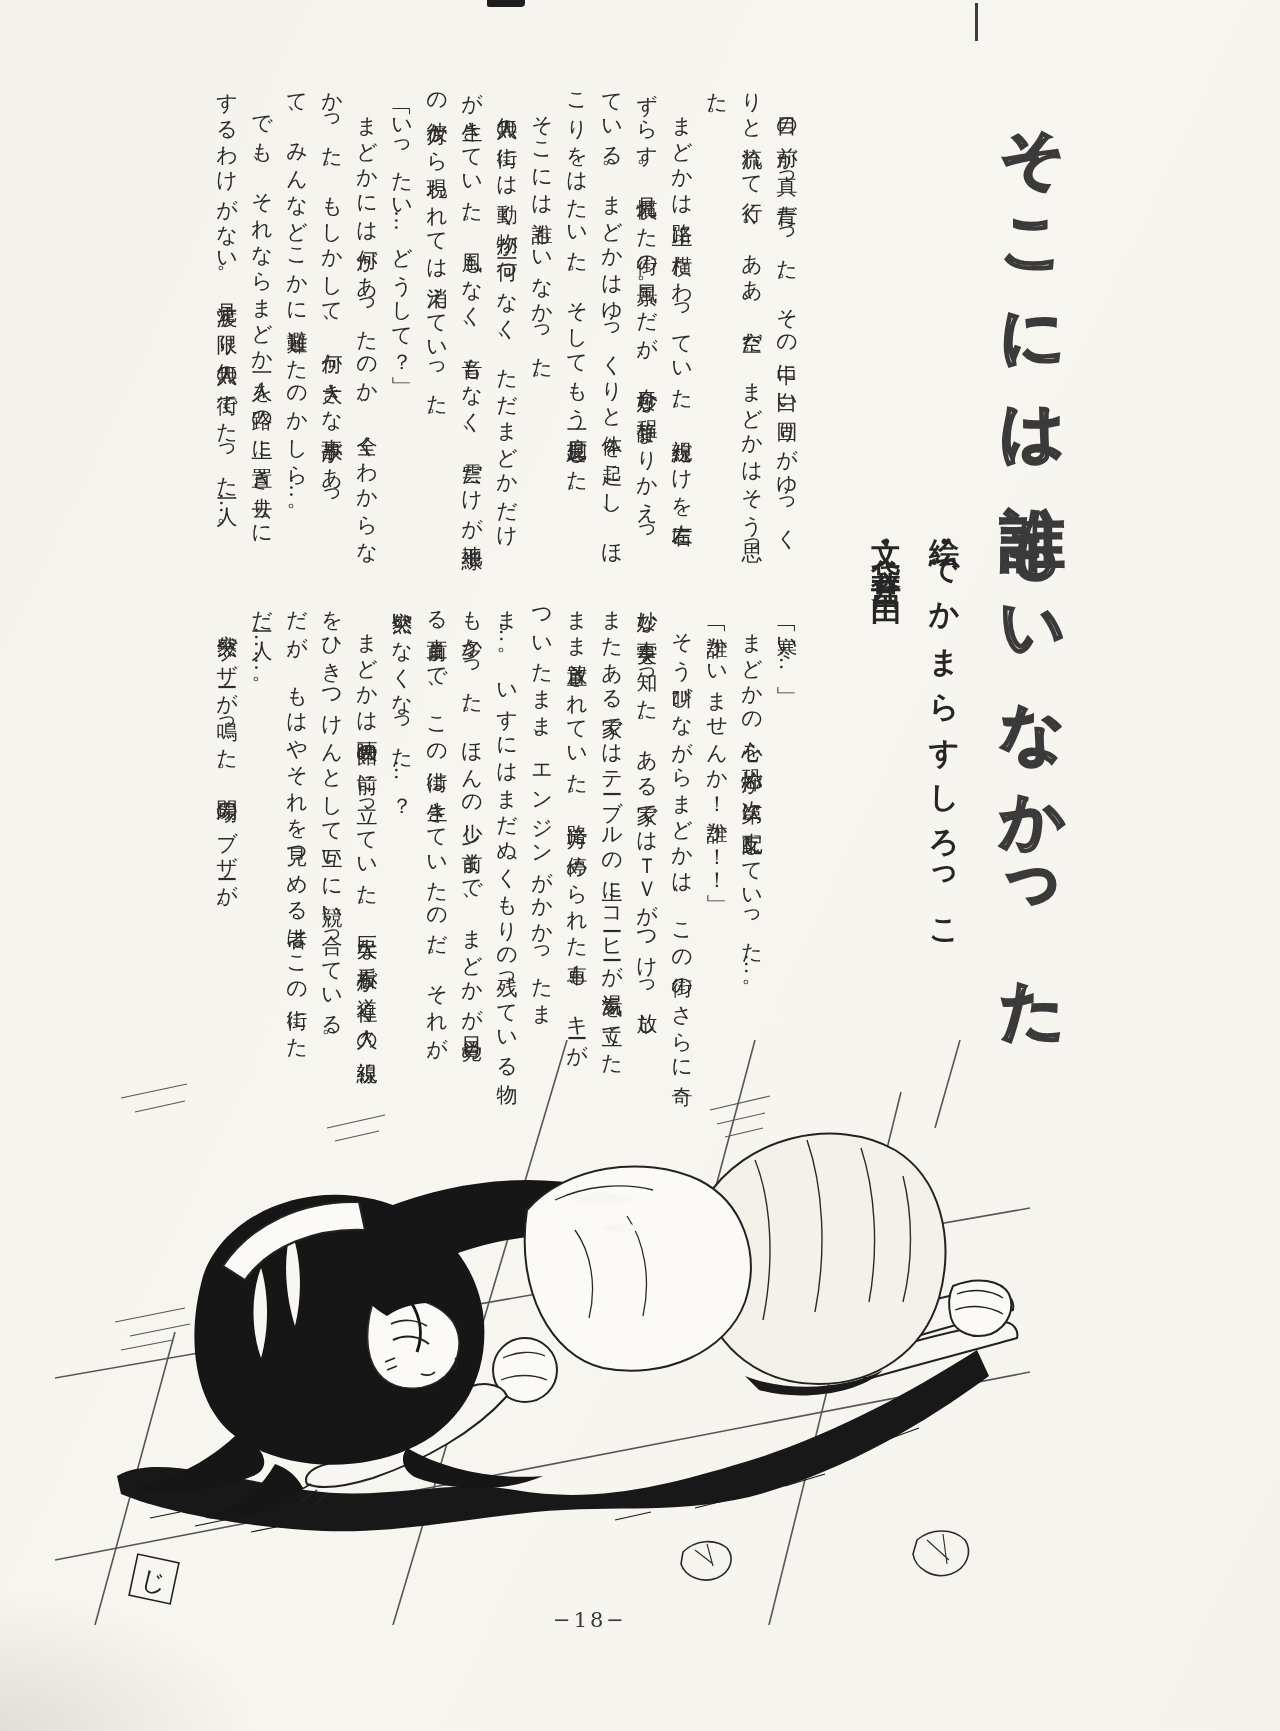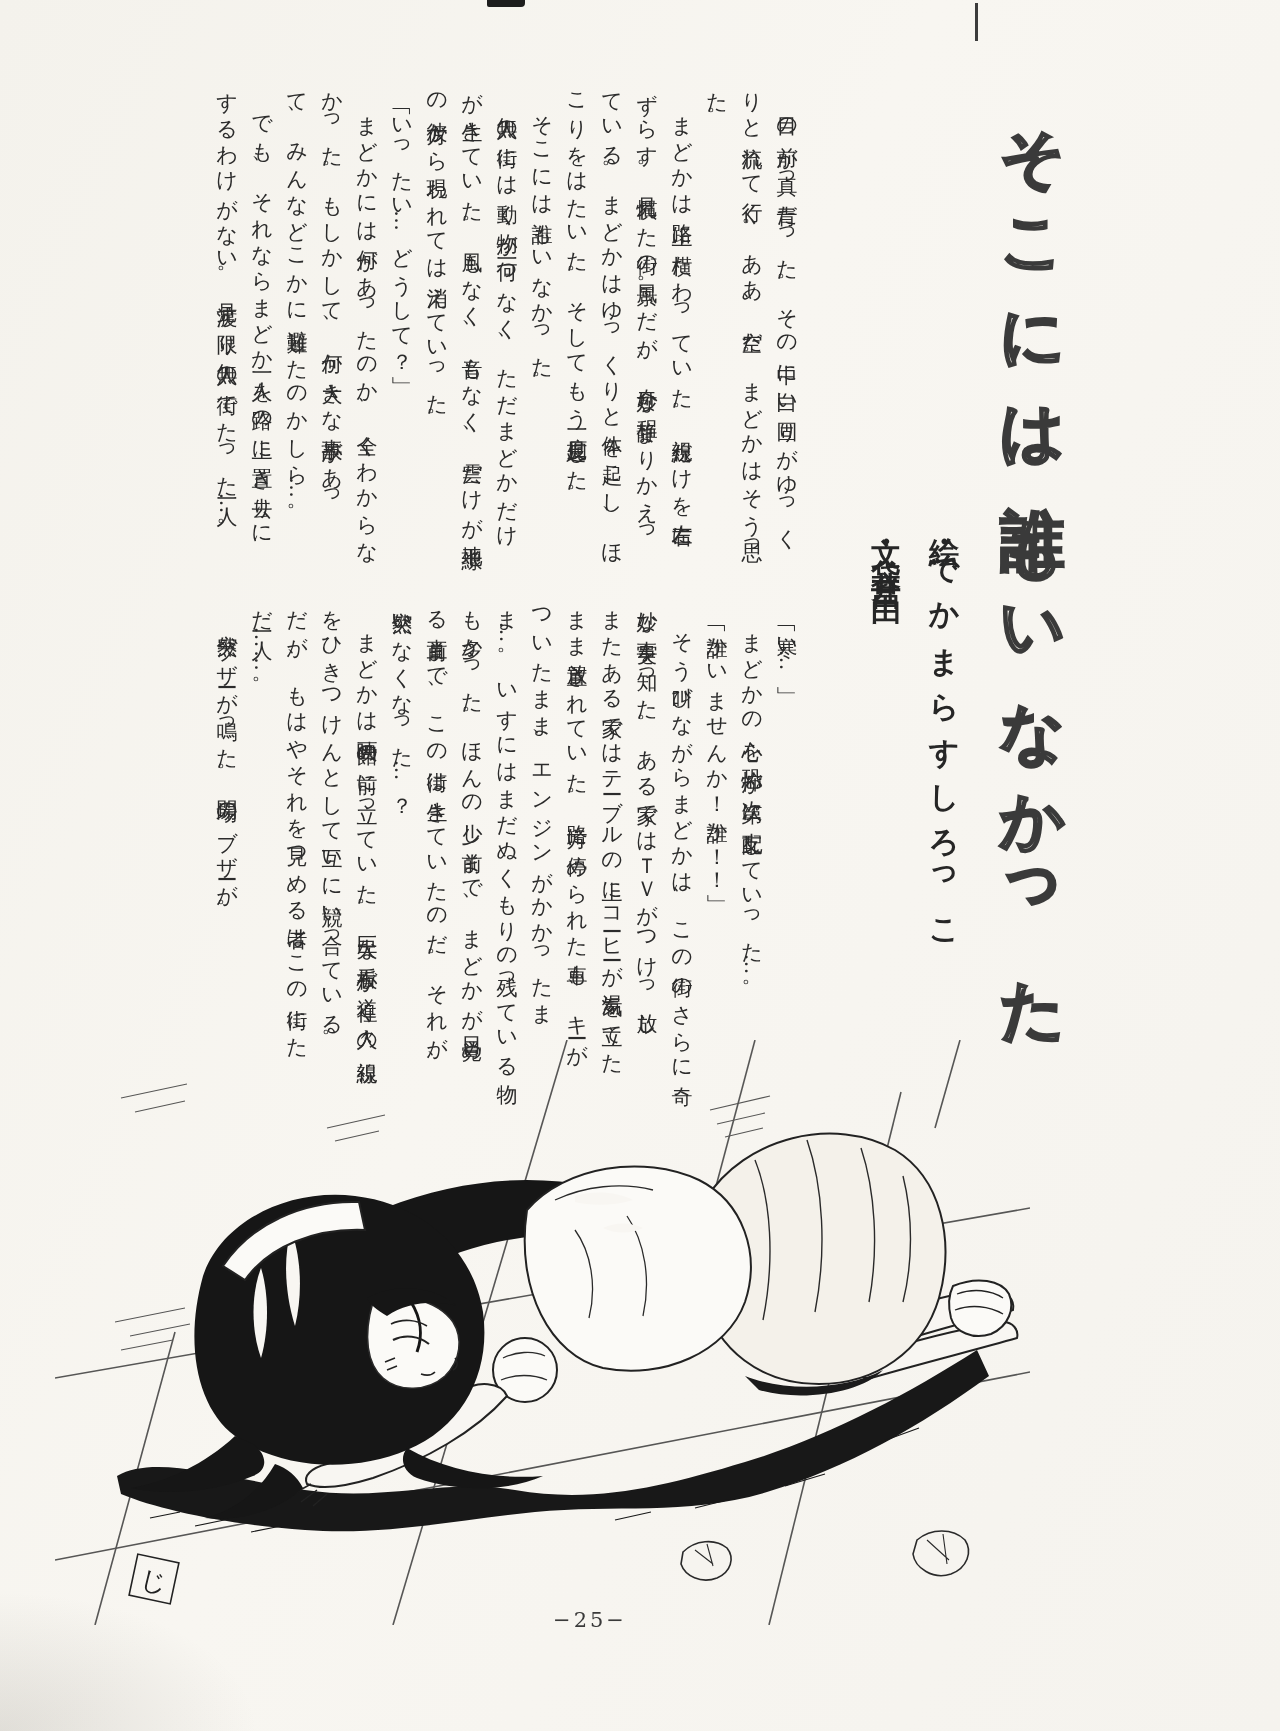--- a/index.html
+++ b/index.html
@@ -210,16 +210,16 @@
       <path d="M862 500 C876 488 898 488 910 500 C918 512 912 528 896 534 C878 540 860 528 858 514 Z"></path>
       <path fill="none" stroke-width="1.1" d="M872 500 l22 20 M888 494 l4 30"></path>
     </g>
 
     <g>
       <rect x="78" y="518" width="42" height="42" transform="rotate(12 99 539)" fill="none" stroke="#222" stroke-width="1.6"></rect>
       <text x="99" y="550" text-anchor="middle" font-family="DejaVu Serif, serif" font-size="26" fill="#222" transform="rotate(12 99 539)">じ</text>
     </g>
   </svg>
 
-  <div class="page-number">−25−</div>
+  <div class="page-number">−18−</div>
 
   <div class="corner-shade"></div>
 </div>
 
 </body></html>

